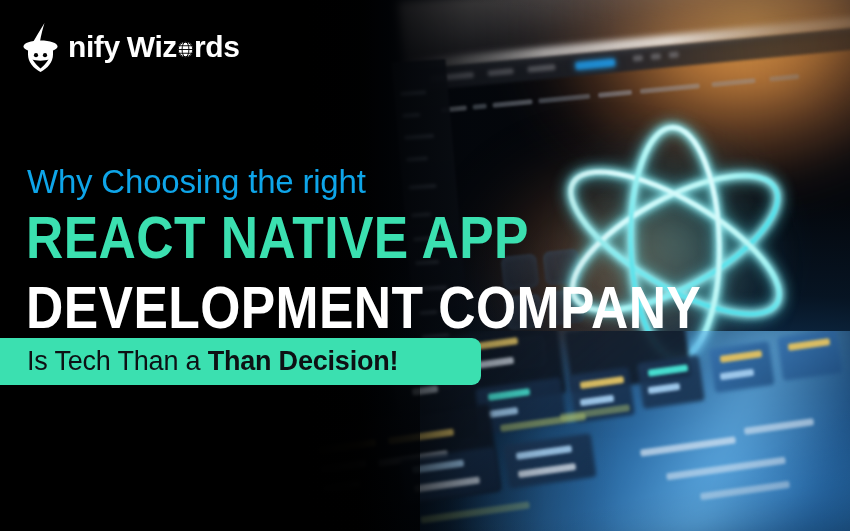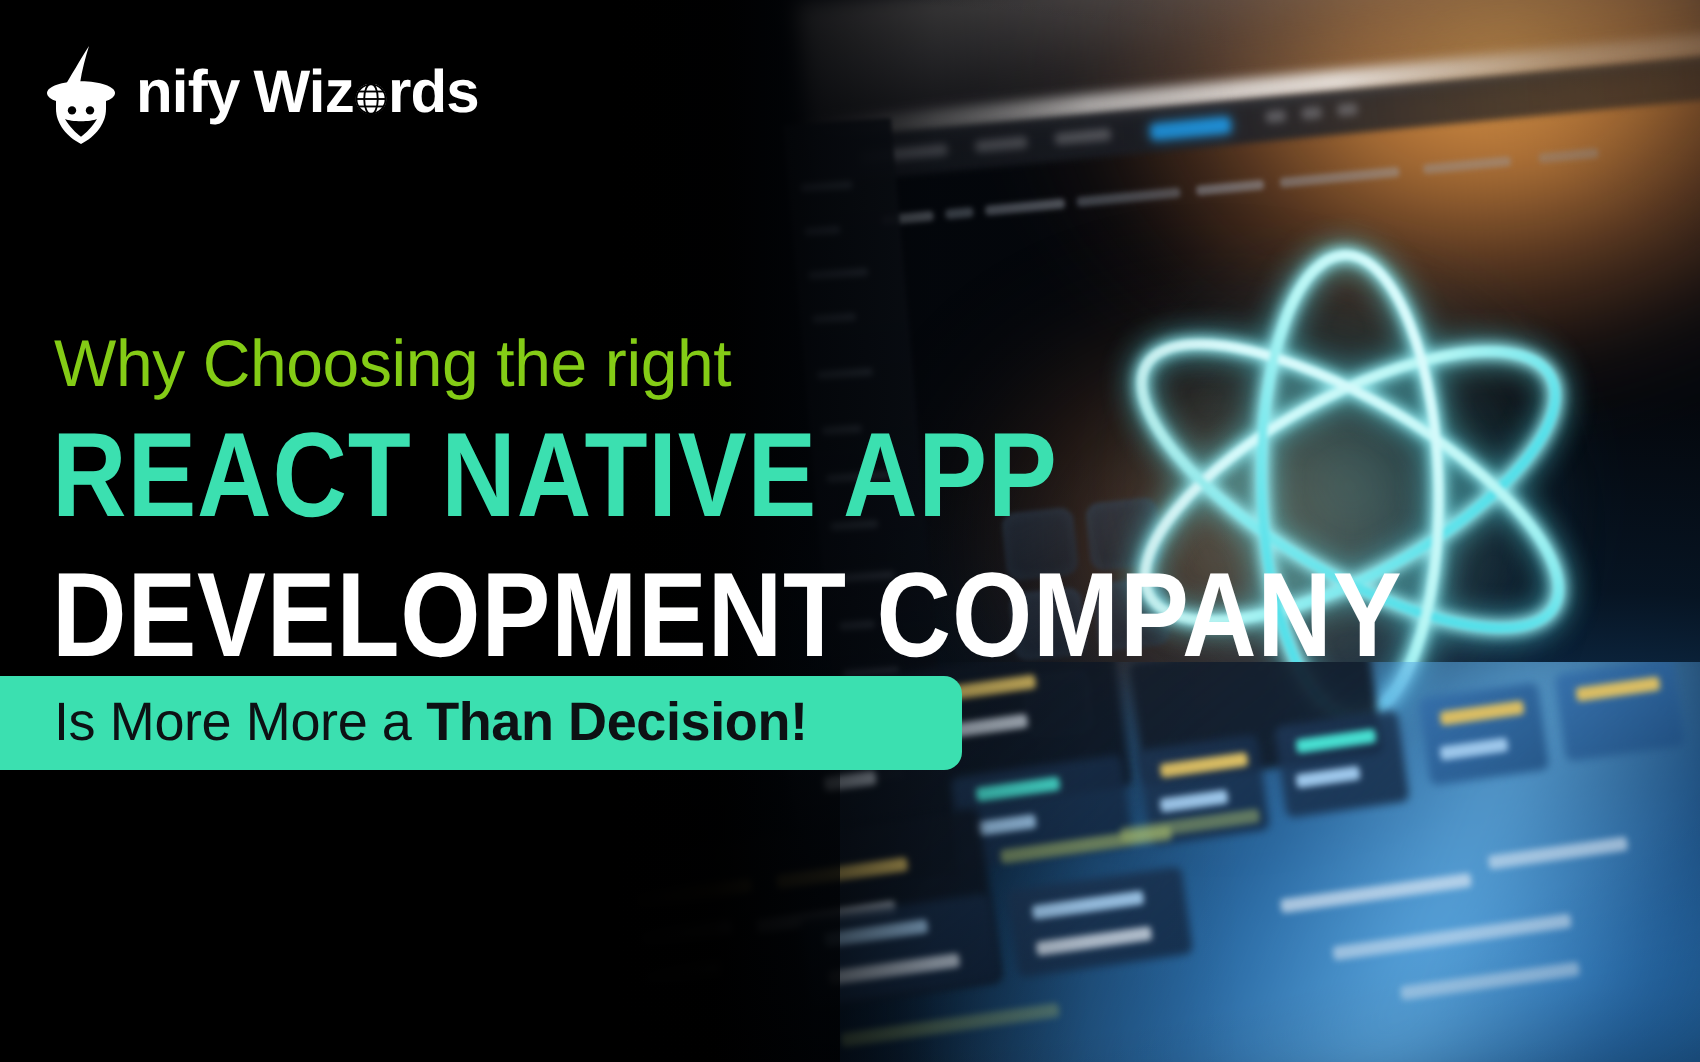--- a/index.html
+++ b/index.html
@@ -202,21 +202,21 @@
     white-space:nowrap;
     display:flex; align-items:center;
     transform:translateY(1px);
   }
   .logo-text .seg { display:inline-block; }
   .logo-globe { width:17px; height:17px; display:inline-block; margin:0 0px; transform:translateY(2px); }
 
   
   .head-line1 {
     position:absolute; left:27px; top:165px;
-    color:#84cc16;
+    color:#0ea5e9;
     font-size:33px;
     font-weight:normal;
     letter-spacing:-0.2px;
     line-height:1;
     white-space:nowrap;
   }
   .head-line2, .head-line3 {
     position:absolute; left:26px;
     font-size:60px;
     font-weight:bold;
@@ -443,17 +443,17 @@
         </svg>
         <span class="seg">rds</span>
       </div>
     </div>
 
     <div class="head-line1">Why Choosing the right</div>
     <div class="head-line2">REACT NATIVE APP</div>
     <div class="head-line3">DEVELOPMENT COMPANY</div>
 
     <div class="pill">
-      <div class="pill-text"><span>Is More More a </span><b>Than Decision!</b></div>
+      <div class="pill-text"><span>Is Tech Than a </span><b>Than Decision!</b></div>
     </div>
 
   </div>
 </div>
 
 </body></html>

